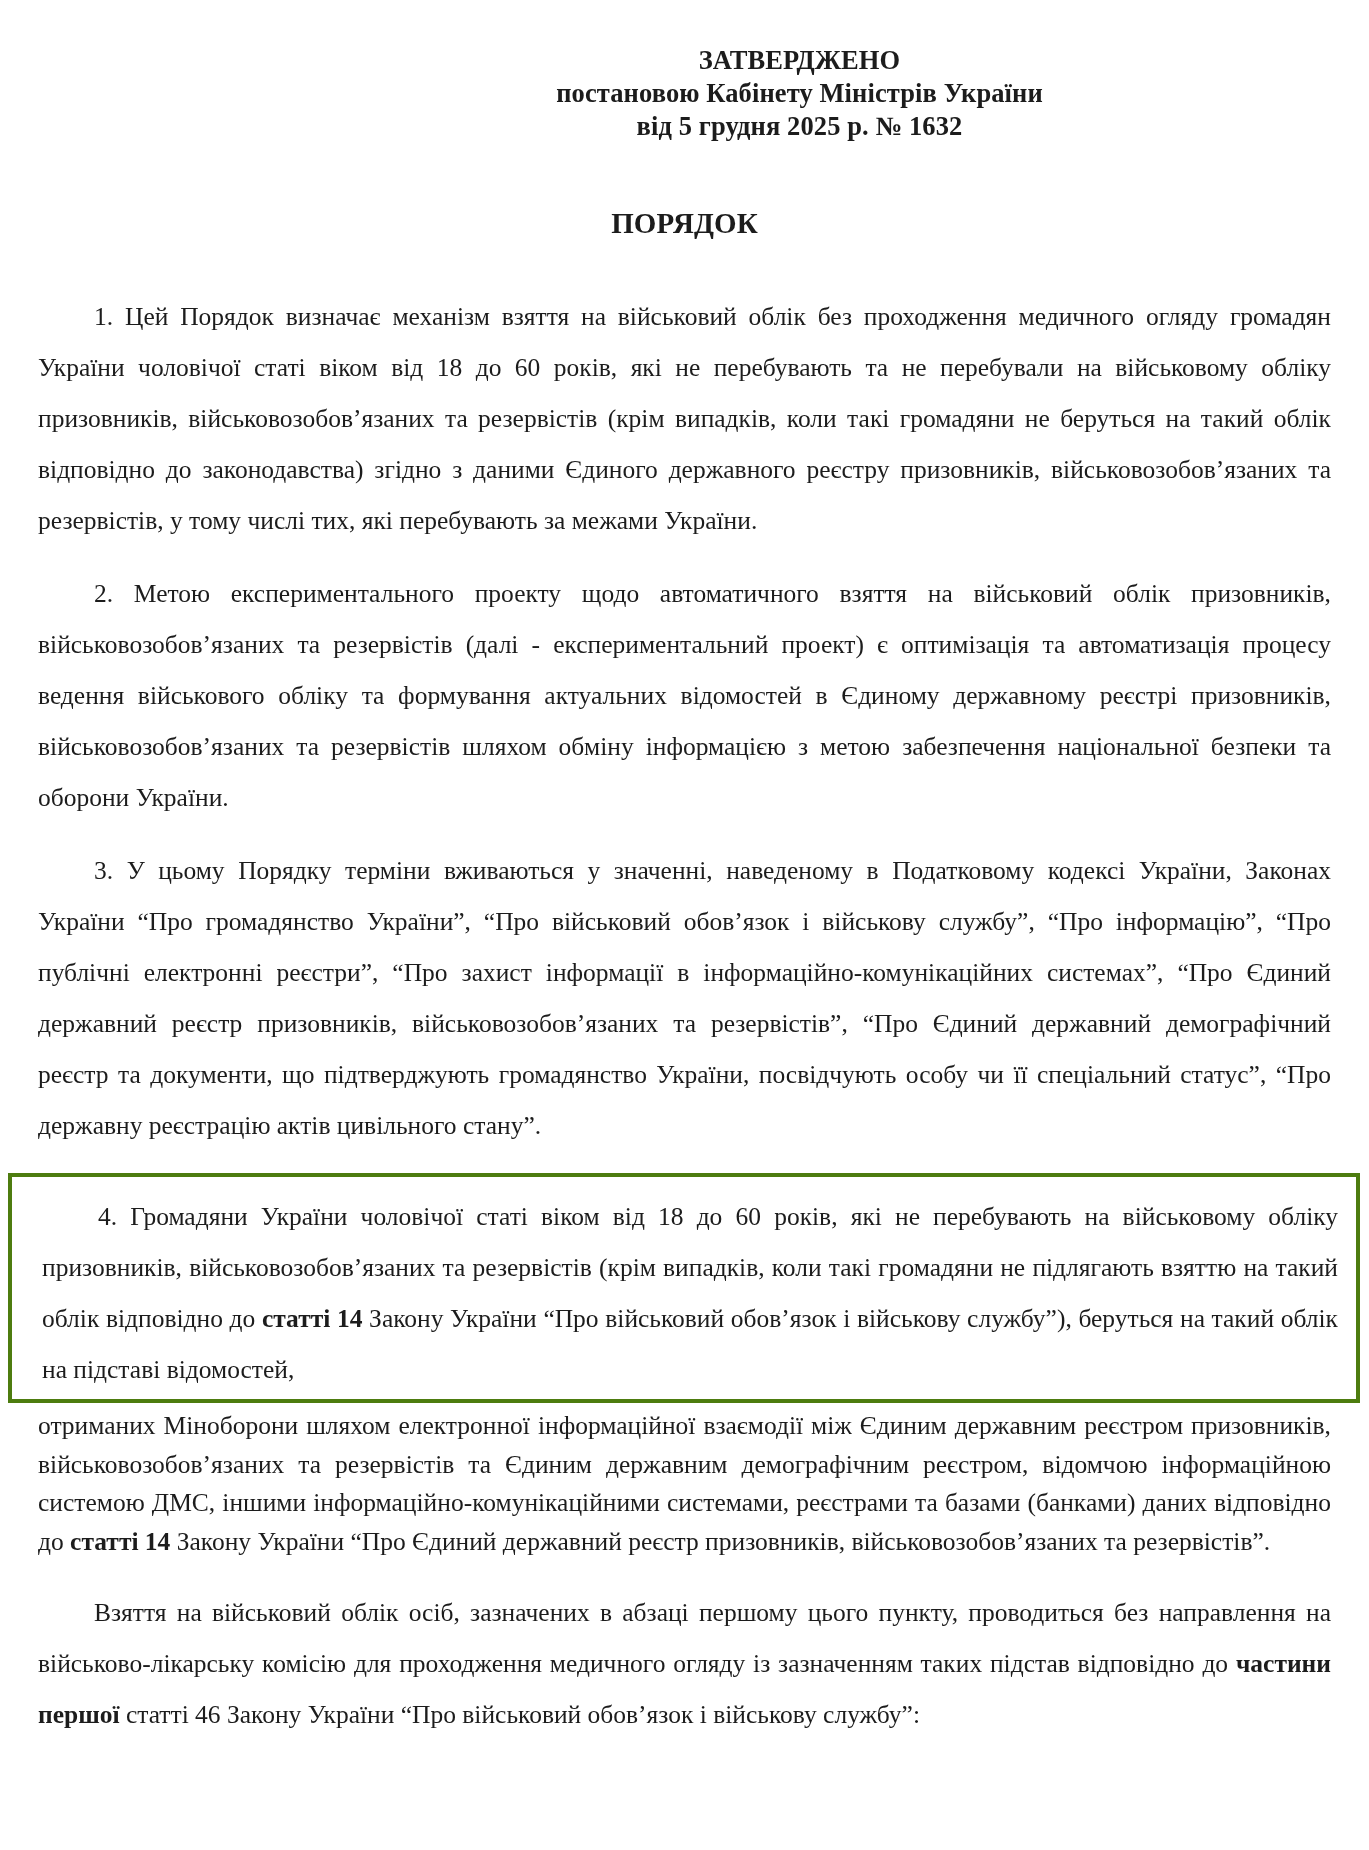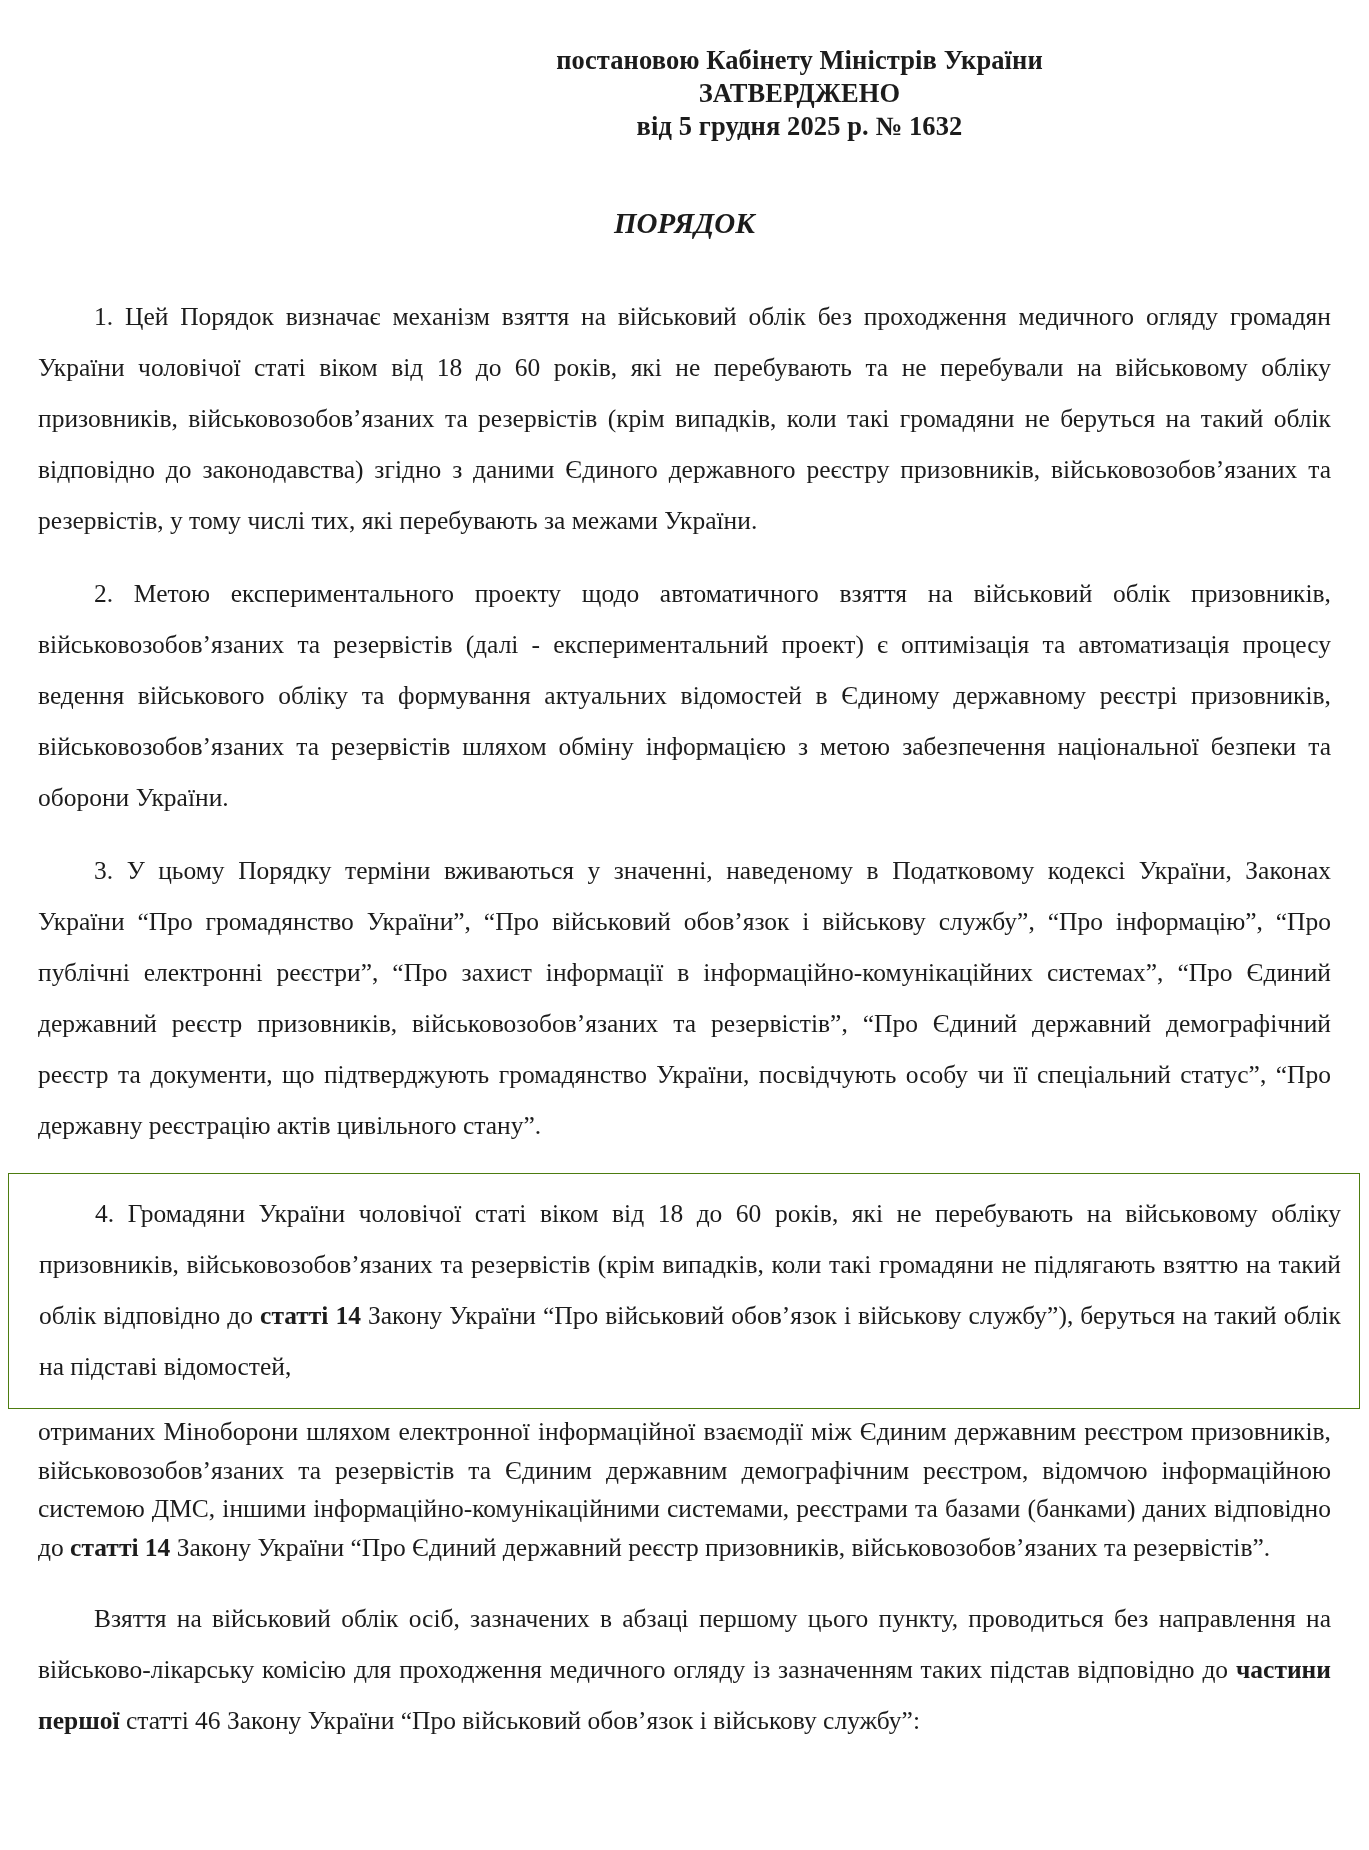--- a/index.html
+++ b/index.html
@@ -38,21 +38,20 @@
   .approval div { white-space: nowrap; }
 
   
   .doc-title {
     margin-top: 58px;
     text-align: center;
     font-weight: bold;
     font-size: 29px;
     line-height: 44px;
     letter-spacing: 0.1px;
-    font-style: italic;
   }
   .doc-title .title-main {
     display: block;
     margin-bottom: 4px;
   }
   .doc-title .title-sub {
     display: block;
     padding: 0 52px;
   }
 
@@ -68,24 +67,24 @@
     line-height: 51px;
     text-indent: 56px;
     padding: 0 8px;
     hyphens: none;
   }
 
   b.bold-ref { font-weight: bold; }
 
   
   .highlight-box {
-    border: 1px solid #4d7c0f;
+    border: 4px solid #4d7c0f;
     box-sizing: border-box;
     margin: 0 0 0 -22px;
-    padding: 14px 18px 16px 30px;
+    padding: 14px 18px 4px 30px;
     width: 1352px;
     position: relative;
   }
   .highlight-box p.para {
     padding: 0;
     margin-bottom: 0;
   }
   
   .post-box {
     padding: 4px 8px;
@@ -95,22 +94,22 @@
     line-height: 38.5px;
     text-indent: 0;
   }
 </style>
 </head>
 <body>
 
 <div class="page">
 
   <div class="approval">
+    <div>ЗАТВЕРДЖЕНО</div>
     <div>постановою Кабінету Міністрів України</div>
-    <div>ЗАТВЕРДЖЕНО</div>
     <div>від 5 грудня 2025 р. № 1632</div>
   </div>
 
   <div class="doc-title">
     <span class="title-main">ПОРЯДОК</span>
   </div>
 
   <div class="body-text">
 
     <p class="para">1. Цей Порядок визначає механізм взяття на військовий облік без проходження медичного огляду громадян України чоловічої статі віком від 18 до 60 років, які не перебувають та не перебували на військовому обліку призовників, військовозобов’язаних та резервістів (крім випадків, коли такі громадяни не беруться на такий облік відповідно до законодавства) згідно з даними Єдиного державного реєстру призовників, військовозобов’язаних та резервістів, у тому числі тих, які перебувають за межами України.</p>

